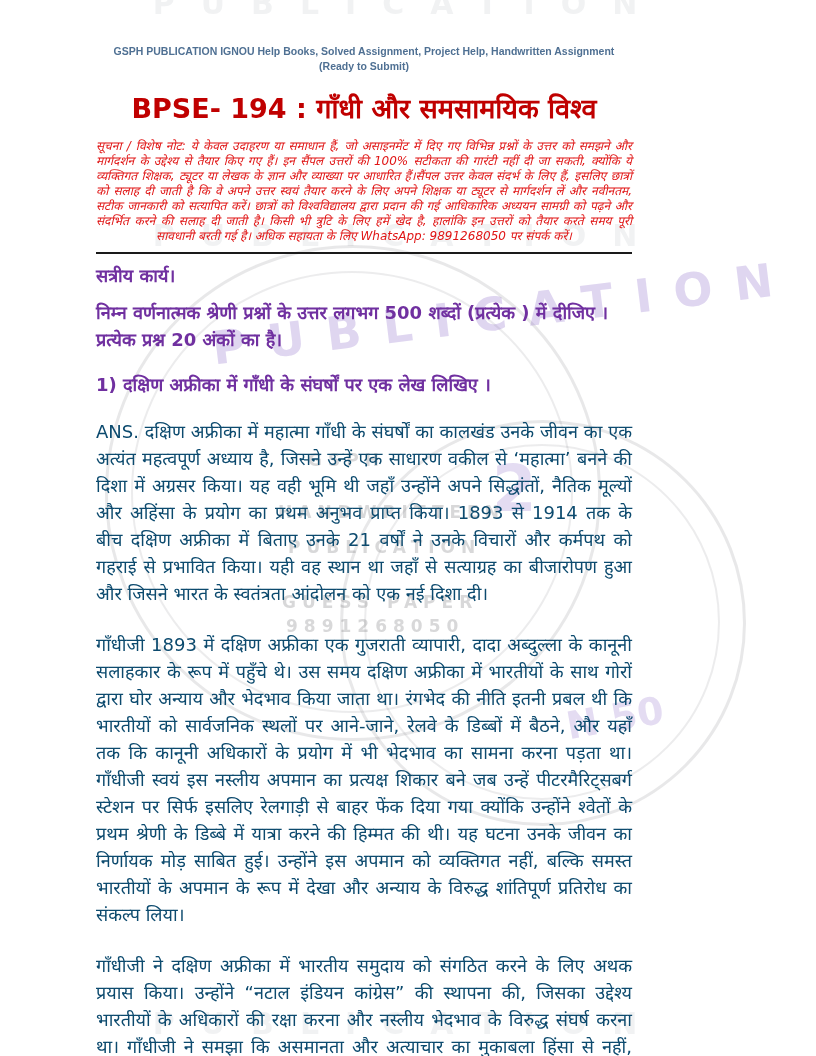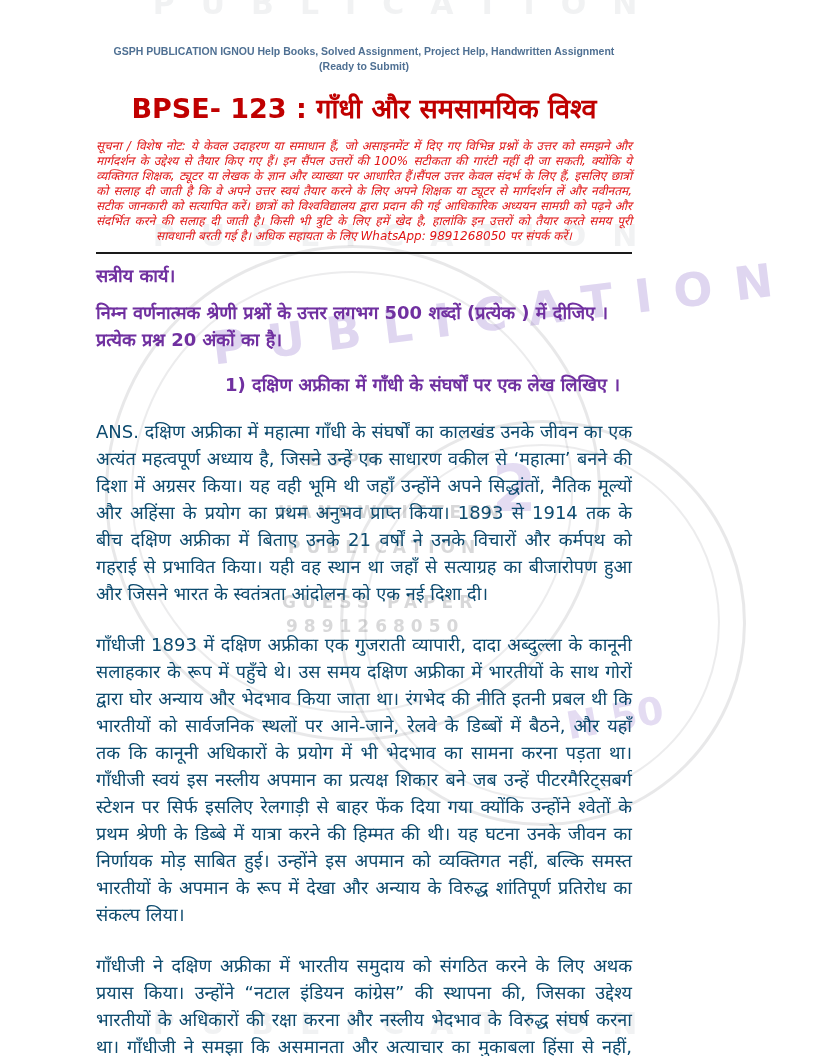--- a/index.html
+++ b/index.html
@@ -69,21 +69,21 @@
     margin-bottom: 6px;
   }
   .rule { border: none; border-top: 2px solid #1a1a1a; margin: 2px 0 8px 0; }
 
   
   .purple {
     color: #7030a0; font-weight: bold;
     font-size: 18px; line-height: 27px;
     margin: 0 12px 10px 0;
   }
-  .question { margin-top: 8px; margin-bottom: 12px; text-align: right; }
+  .question { margin-top: 8px; margin-bottom: 12px; }
 
   
   .para {
     color: #0c4a6e; font-size: 18px; line-height: 27px;
     text-align: justify; margin: 8px 0 16px 0;
   }
 </style>
 </head>
 <body>
 
@@ -108,21 +108,21 @@
   <div class="wm-num" style="left:492px; top:452px; font-size:64px;">2</div>
   <div class="wm-num" style="left:566px; top:696px; font-size:38px; transform:rotate(-10deg);">N 50</div>
 </div>
 
 <div class="page">
 
   <div class="hf">
     <div>GSPH PUBLICATION IGNOU Help Books, Solved Assignment, Project Help, Handwritten Assignment (Ready to Submit)</div>
   </div>
 
-  <div class="doc-title">BPSE- 123 : गाँधी और समसामयिक विश्व</div>
+  <div class="doc-title">BPSE- 194 : गाँधी और समसामयिक विश्व</div>
 
   <div class="notice">सूचना / विशेष नोट: ये केवल उदाहरण या समाधान हैं, जो असाइनमेंट में दिए गए विभिन्न प्रश्नों के उत्तर को समझने और मार्गदर्शन के उद्देश्य से तैयार किए गए हैं। इन सैंपल उत्तरों की 100% सटीकता की गारंटी नहीं दी जा सकती, क्योंकि ये व्यक्तिगत शिक्षक, ट्यूटर या लेखक के ज्ञान और व्याख्या पर आधारित हैं।सैंपल उत्तर केवल संदर्भ के लिए हैं, इसलिए छात्रों को सलाह दी जाती है कि वे अपने उत्तर स्वयं तैयार करने के लिए अपने शिक्षक या ट्यूटर से मार्गदर्शन लें और नवीनतम, सटीक जानकारी को सत्यापित करें। छात्रों को विश्वविद्यालय द्वारा प्रदान की गई आधिकारिक अध्ययन सामग्री को पढ़ने और संदर्भित करने की सलाह दी जाती है। किसी भी त्रुटि के लिए हमें खेद है, हालांकि इन उत्तरों को तैयार करते समय पूरी सावधानी बरती गई है। अधिक सहायता के लिए WhatsApp: 9891268050 पर संपर्क करें।</div>
 
   <hr class="rule">
 
   <div class="purple">सत्रीय कार्य।</div>
 
   <div class="purple">निम्न वर्णनात्मक श्रेणी प्रश्नों के उत्तर लगभग 500 शब्दों (प्रत्येक ) में दीजिए । प्रत्येक प्रश्न 20 अंकों का है।</div>
 
   <div class="purple question">1) दक्षिण अफ्रीका में गाँधी के संघर्षों पर एक लेख लिखिए ।</div>

